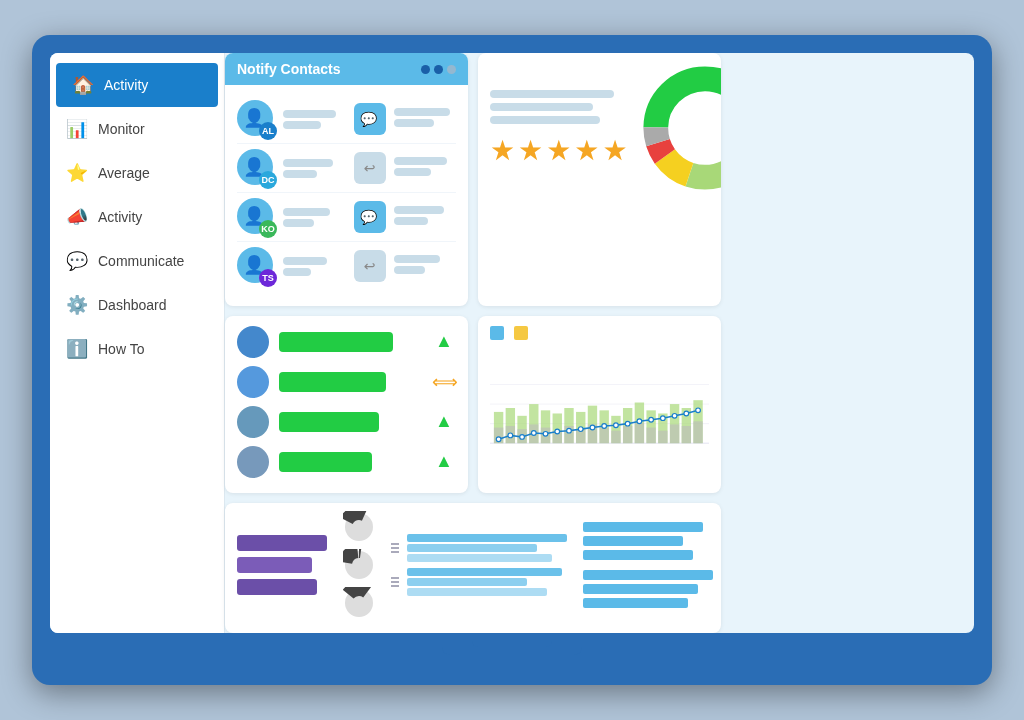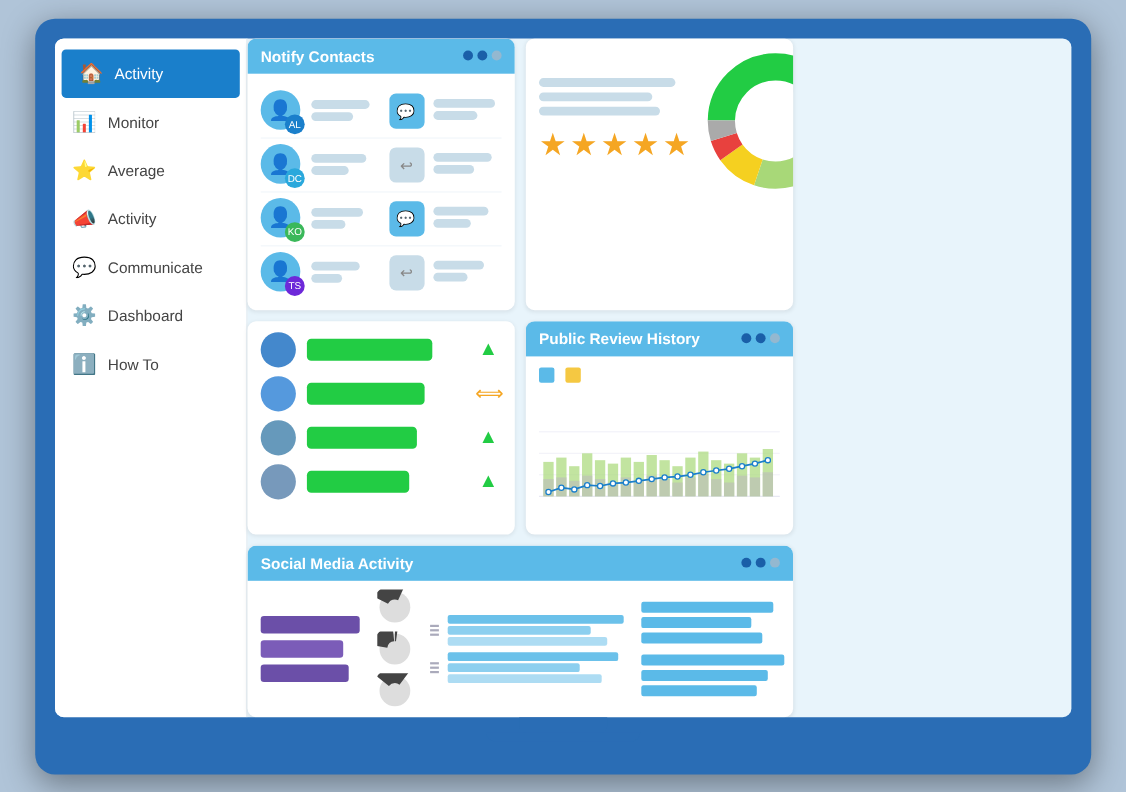--- a/index.html
+++ b/index.html
@@ -102,21 +102,21 @@
       background: #5bbae8;
       border-radius: 50%;
       display: flex; align-items: center; justify-content: center;
       color: #fff; font-size: 18px;
     }
     .contact-badge {
       position: absolute; bottom: -2px; right: -2px;
       width: 18px; height: 18px;
       border-radius: 50%;
       display: flex; align-items: center; justify-content: center;
-      font-size: 9px; font-weight: normal; color: #fff; text-align: right;
+      font-size: 9px; font-weight: bold; color: #fff; text-align: right;
     }
     .badge-al { background: #1a7fcb; }
     .badge-dc { background: #2aa8dc; }
     .badge-ko { background: #3ab85a; }
     .badge-ts { background: #6d28d9; }
     .contact-bars { flex: 1; }
     .contact-bar {
       height: 8px; background: #c8dce8; border-radius: 4px;
       margin-bottom: 3px;
     }
@@ -383,28 +383,20 @@
             <div class="site-circle" style="background:#7799bb"></div>
             <div class="site-bar-wrap">
               <div class="site-bar" style="width:65%"></div>
             </div>
             <div class="site-arrow arrow-up">▲</div>
           </div>
         </div>
       </div>
 
       <div class="card review-history-card">
-        <div class="card-header">
-          <span class="card-header-title">Public Review History</span>
-          <div class="dots-menu">
-            <div class="dot dot-blue"></div>
-            <div class="dot dot-blue"></div>
-            <div class="dot dot-gray"></div>
-          </div>
-        </div>
         <div class="review-history-body">
           <div class="legend-row">
             <div class="legend-item">
               <div class="legend-box" style="background:#5bbae8"></div>
             </div>
             <div class="legend-item">
               <div class="legend-box" style="background:#f5c842"></div>
             </div>
           </div>
           <div class="chart-area">
@@ -472,28 +464,20 @@
               <circle cx="221" cy="68" r="3" fill="white" stroke="#1a7fcb" stroke-width="1.5"></circle>
               <circle cx="236" cy="65" r="3" fill="white" stroke="#1a7fcb" stroke-width="1.5"></circle>
               <circle cx="251" cy="62" r="3" fill="white" stroke="#1a7fcb" stroke-width="1.5"></circle>
               <circle cx="266" cy="58" r="3" fill="white" stroke="#1a7fcb" stroke-width="1.5"></circle>
             </svg>
           </div>
         </div>
       </div>
 
       <div class="card social-card">
-        <div class="card-header">
-          <span class="card-header-title">Social Media Activity</span>
-          <div class="dots-menu">
-            <div class="dot dot-blue"></div>
-            <div class="dot dot-blue"></div>
-            <div class="dot dot-gray"></div>
-          </div>
-        </div>
         <div class="social-body">
 
           <div class="social-col">
             <div class="social-bar-purple" style="width:90px"></div>
             <div class="social-bar-purple" style="width:75px;background:#7b5cb8"></div>
             <div class="social-bar-purple" style="width:80px"></div>
           </div>
 
           <div class="social-col">
             <svg width="32" height="32" viewBox="0 0 32 32">

